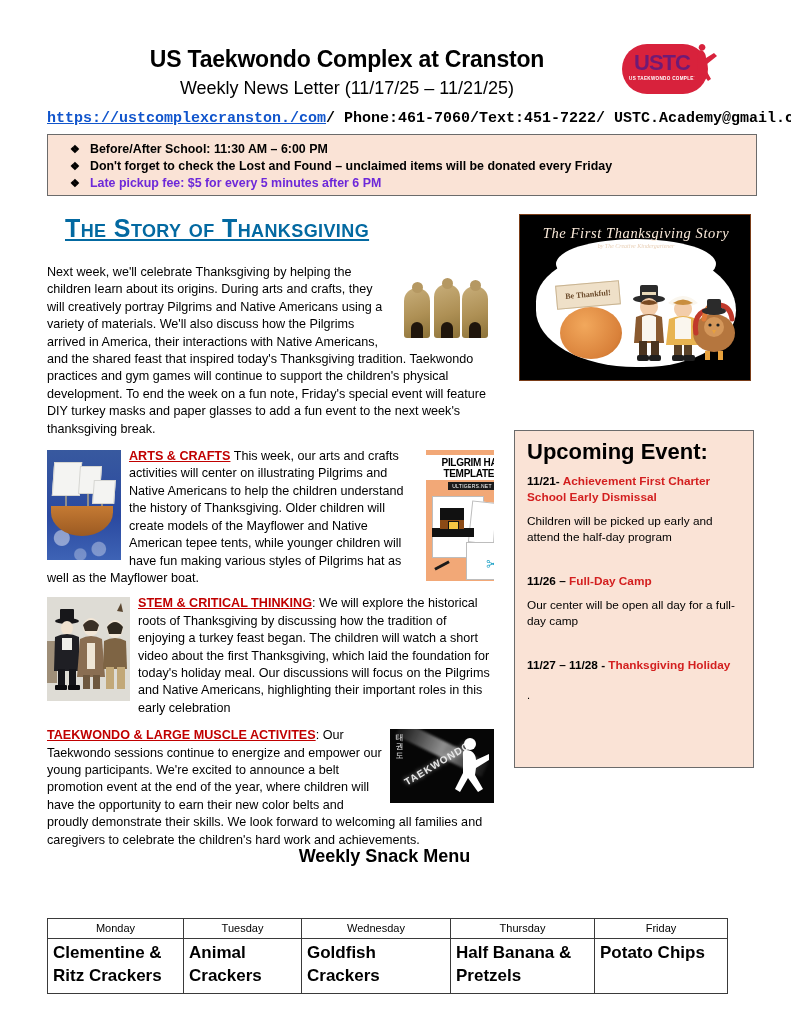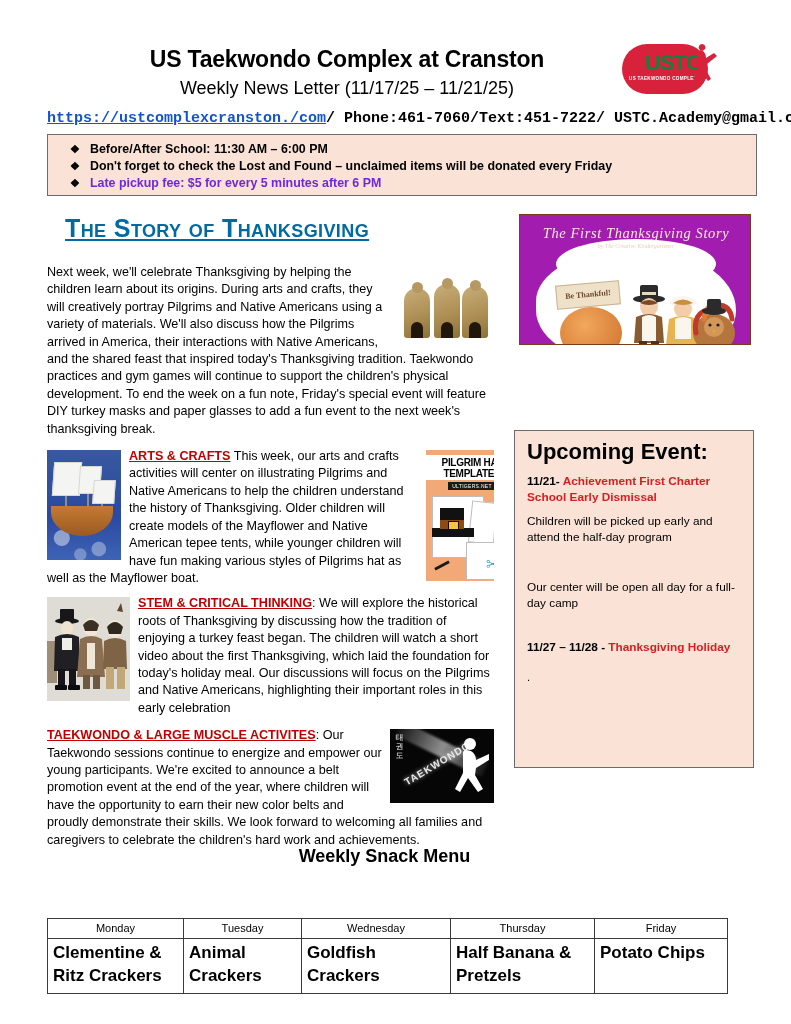--- a/index.html
+++ b/index.html
@@ -57,24 +57,24 @@
   }
   .logo-badge {
     position: absolute;
     left: 0; top: 4px;
     width: 86px; height: 50px;
     background: #D8223C;
     border-radius: 26px;
   }
   .logo-ustc {
     position: absolute;
-    left: 11px; top: 10px;
+    left: 0; top: 10px;
     width: 80px;
     text-align: center;
-    color: #15803d;
+    color: #701a75;
     font-size: 22px;
     font-weight: bold;
     letter-spacing: -1px;
     font-family: "Liberation Sans", sans-serif;
   }
   .logo-tag {
     position: absolute;
     left: 0; top: 36px;
     width: 82px;
     text-align: center;
@@ -249,22 +249,22 @@
     position:absolute; left:5px; top:4px;
     color:#f0f0f0; font-size:8px; line-height:9px;
     text-align:center; width:9px;
   }
   .tkd-fig { position:absolute; right:4px; top:6px; width:42px; height:62px; }
 
   
   .poster {
     position:absolute;
     left:519px; top:214px;
-    width:232px; height:131px;
-    background:#a21caf;
+    width:232px; height:167px;
+    background:#000000;
     border:1px solid #7A3D18;
     box-sizing:border-box;
     overflow:hidden;
   }
   .poster-cloud {
     position:absolute; left:16px; top:34px;
     width:200px; height:118px;
     background:#FFFFFF;
     border-radius: 50% 50% 48% 52% / 46% 54% 50% 50%;
   }
@@ -451,20 +451,23 @@
 
   <div class="upcoming">
     <div class="upcoming-title">Upcoming Event:</div>
 
     <div class="ev-head">
       <span class="date">11/21-</span><span class="name"> Achievement First Charter School Early Dismissal</span>
     </div>
     <div class="ev-desc">Children will be picked up early and attend the half-day program</div>
     <div class="ev-gap"></div>
 
+    <div class="ev-head">
+      <span class="date">11/26 –</span><span class="name"> Full-Day Camp</span>
+    </div>
     <div class="ev-desc">Our center will be open all day for a full-day camp</div>
     <div class="ev-gap"></div>
 
     <div class="ev-head">
       <span class="date">11/27 – 11/28 -</span><span class="name"> Thanksgiving Holiday</span>
     </div>
     <div class="ev-dot">.</div>
   </div>
 
   <div class="body-col p-intro">

